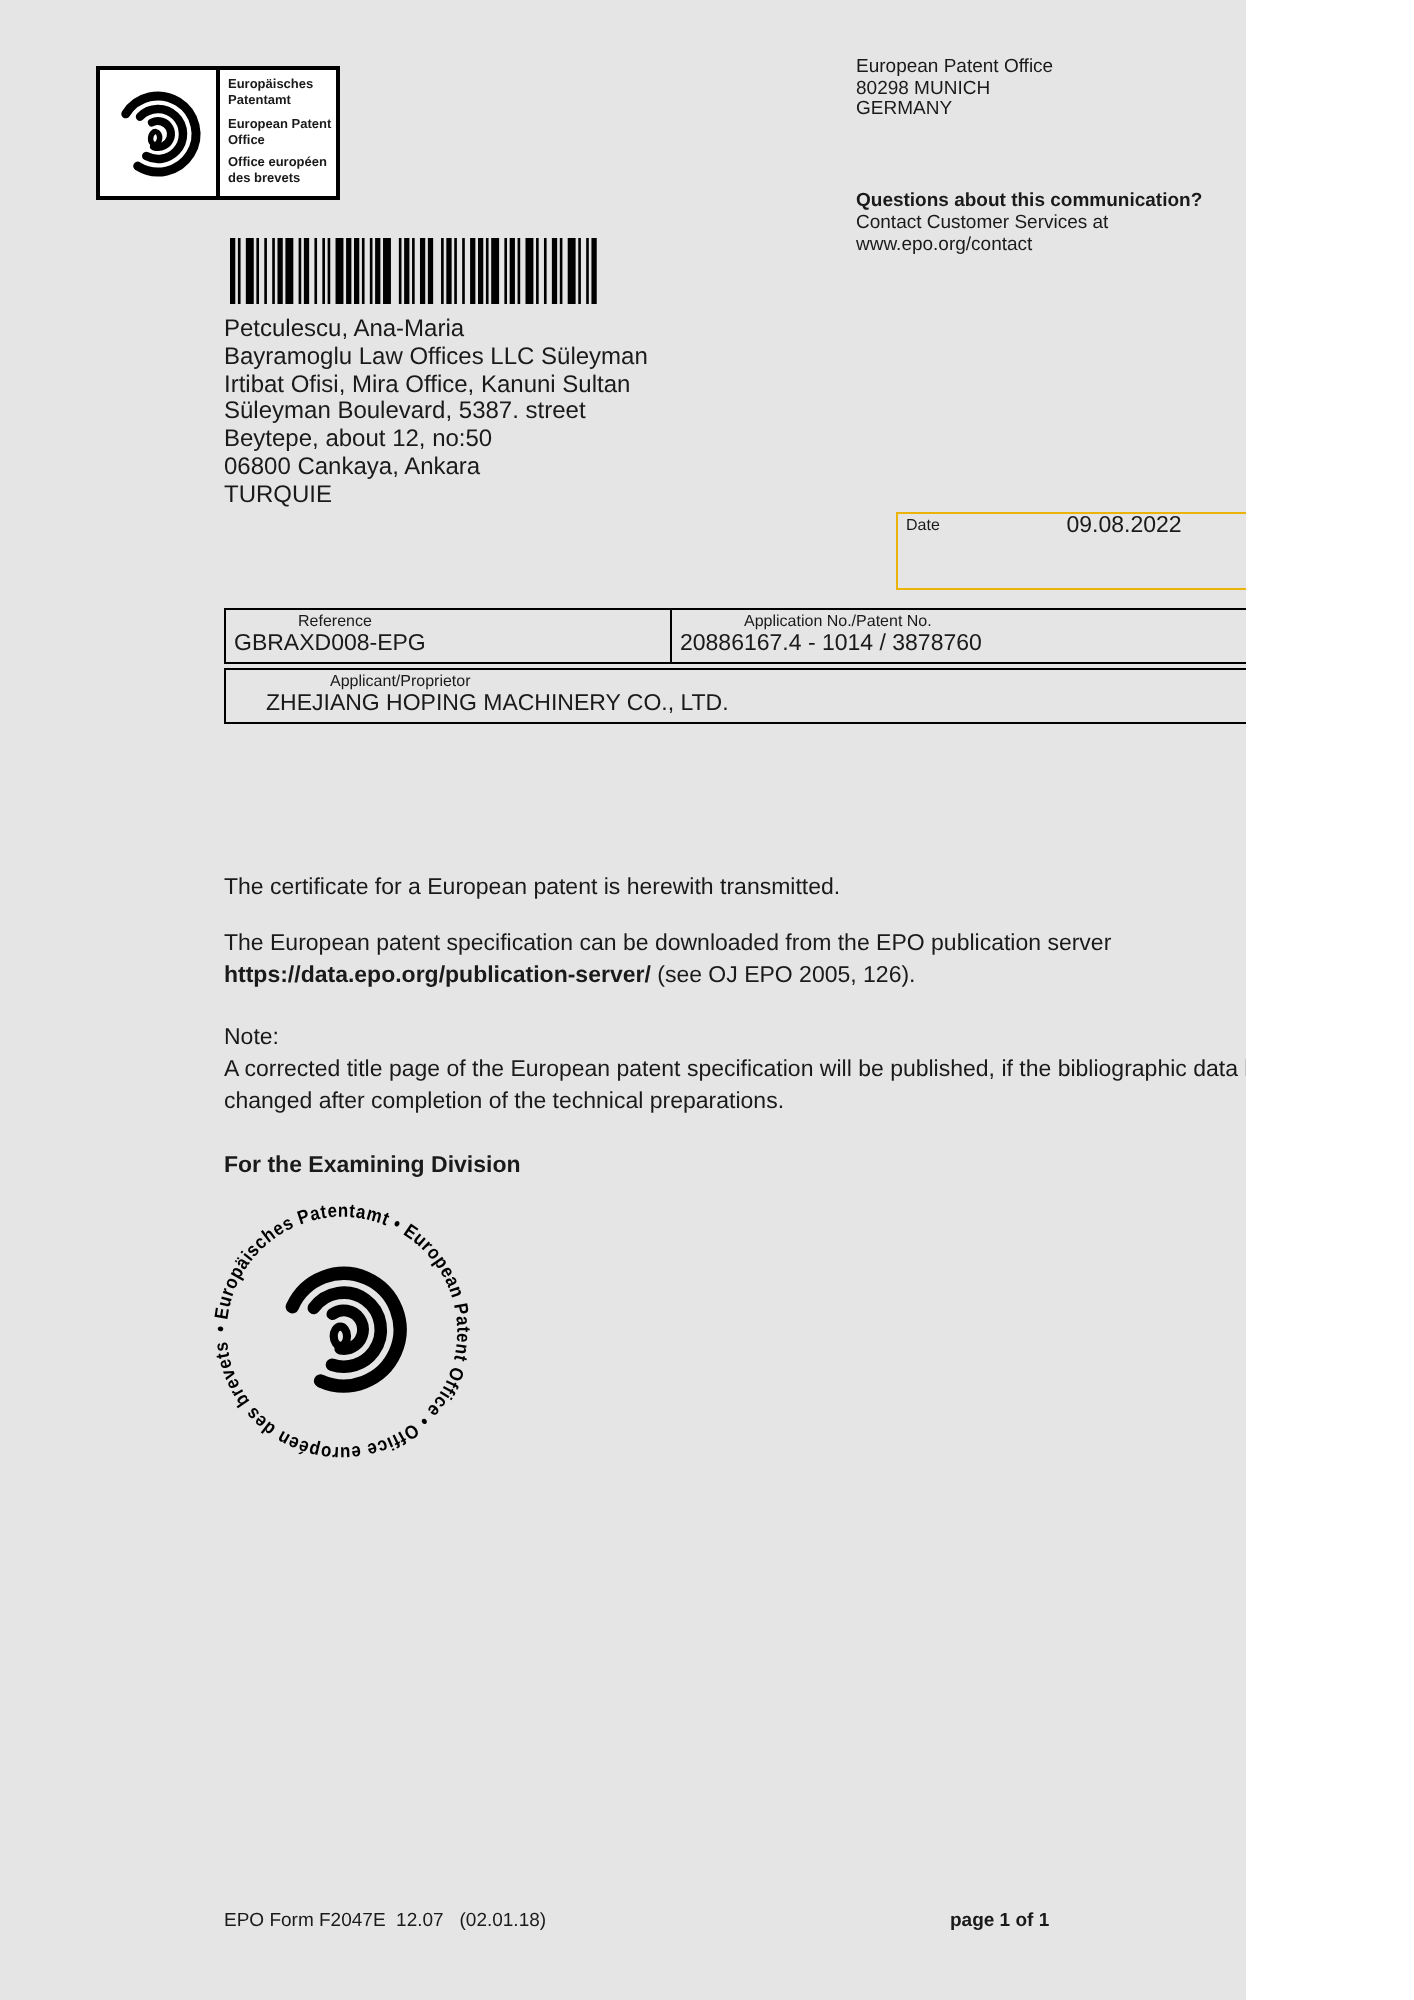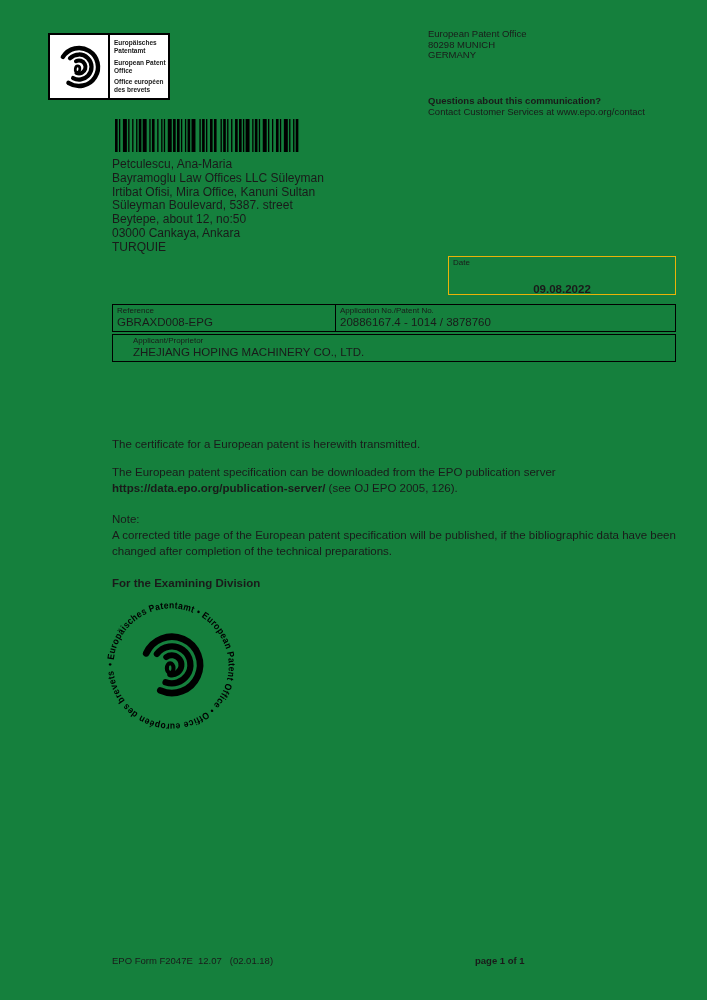--- a/index.html
+++ b/index.html
@@ -1,46 +1,46 @@
 <!DOCTYPE html>
 <html><head>
 <meta charset="utf-8">
 <style>
   * { margin:0; padding:0; box-sizing:border-box; }
   html,body { background:#ffffff; }
   body { font-family:"Liberation Sans", sans-serif; color:#1a1a1a; }
-  .page { position:relative; width:707px; height:1000px; background:#15803d; overflow:hidden; }
+  .page { position:relative; width:623px; height:1000px; background:#e5e5e5; overflow:hidden; }
 
   
   .logo-box { position:absolute; left:48px; top:33px; width:122px; height:67px; border:2px solid #000; display:flex; background:#fff; }
   .logo-spiral-cell { width:60px; border-right:2px solid #000; display:flex; align-items:center; justify-content:center; }
   .logo-spiral-cell svg { width:50px; height:54px; }
   .logo-names { flex:1; padding:4px 1px 4px 4px; display:flex; flex-direction:column; justify-content:space-between; font-size:6.5px; font-weight:bold; line-height:1.2; }
 
   
   .office-address { position:absolute; left:428px; top:29px; font-size:9.5px; line-height:10.5px; }
   .questions { position:absolute; left:428px; top:95px; font-size:9.5px; line-height:11px; }
   .questions .q-title { font-weight:bold; }
 
   
   .barcode { position:absolute; left:115px; top:119px; width:186px; height:33px; }
   .recipient { position:absolute; left:112px; top:158px; font-size:12px; line-height:13.8px; }
 
   
   .date-box { position:absolute; left:448px; top:256px; width:228px; height:39px; border:1px solid #eab308; }
   .date-label { position:absolute; left:4px; top:1px; font-size:8px; }
-  .date-value { margin-top:26px; text-align:center; font-size:11.5px; font-weight:bold; }
+  .date-value { margin-top:0; text-align:center; font-size:11.5px; font-weight:normal; }
 
   
   .ref-table { position:absolute; left:112px; top:304px; width:564px; }
   .ref-row1 { display:flex; border:1px solid #000; height:28px; }
   .ref-cell-left { width:223px; border-right:1px solid #000; padding:1px 4px; }
   .ref-cell-right { flex:1; padding:1px 4px; }
   .ref-row2 { margin-top:2px; border:1px solid #000; height:28px; padding:1px 20px; }
-  .cell-label { font-size:8px; line-height:10px; }
+  .cell-label { font-size:8px; line-height:10px;margin-left:32px; }
   .cell-value { font-size:11.5px; line-height:13px; white-space:nowrap; }
 
   
   .body-block { position:absolute; left:112px; width:575px; font-size:11.5px; line-height:16px; }
   .subject { top:410px; font-weight:bold; }
   .para1 { top:436px; }
   .para2 { top:464px; }
   .para2 b { font-weight:bold; }
   .note { top:511px; }
   .signature { top:575px; font-weight:bold; }
@@ -142,21 +142,21 @@
       <rect x="135" y="0" width="1" height="33"></rect>
       <rect x="137" y="0" width="2" height="33"></rect>
     </svg>
 
   <div class="recipient">
     <div>Petculescu, Ana-Maria</div>
     <div>Bayramoglu Law Offices LLC Süleyman</div>
     <div>Irtibat Ofisi, Mira Office, Kanuni Sultan</div>
     <div>Süleyman Boulevard, 5387. street</div>
     <div>Beytepe, about 12, no:50</div>
-    <div>03000 Cankaya, Ankara</div>
+    <div>06800 Cankaya, Ankara</div>
     <div>TURQUIE</div>
   </div>
 
   <div class="date-box">
     <div class="date-label">Date</div>
     <div class="date-value">09.08.2022</div>
   </div>
 
   <div class="ref-table">
     <div class="ref-row1">

